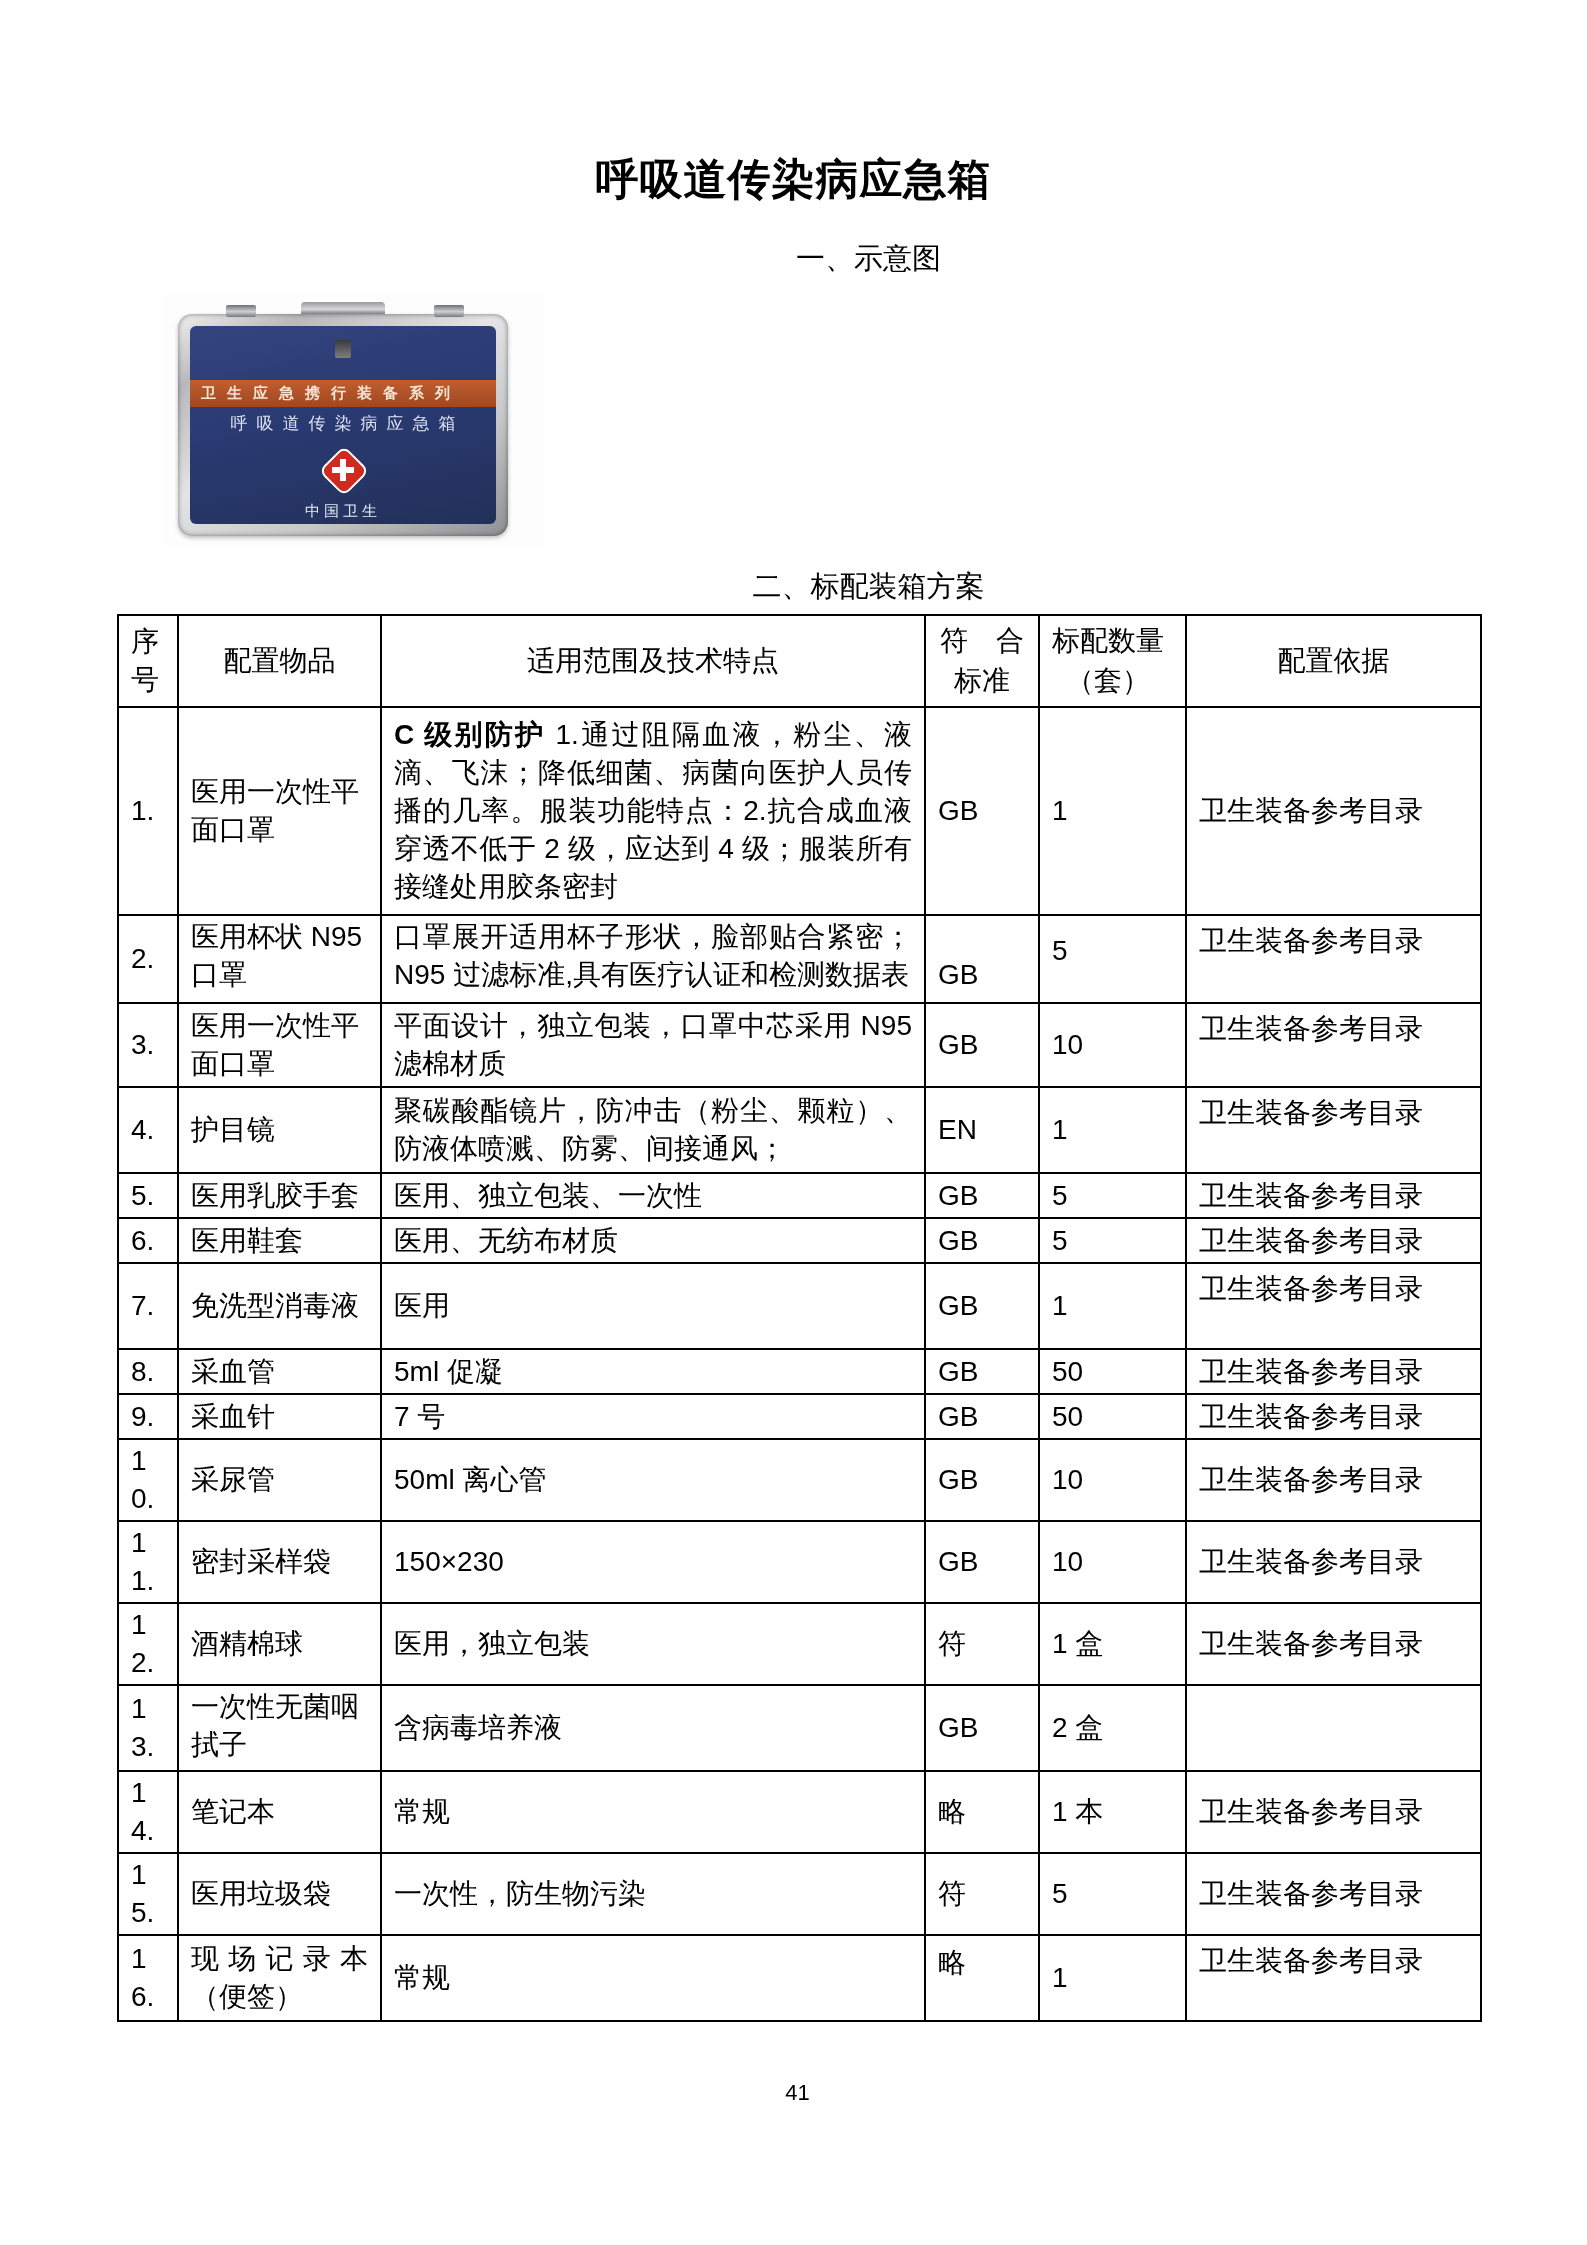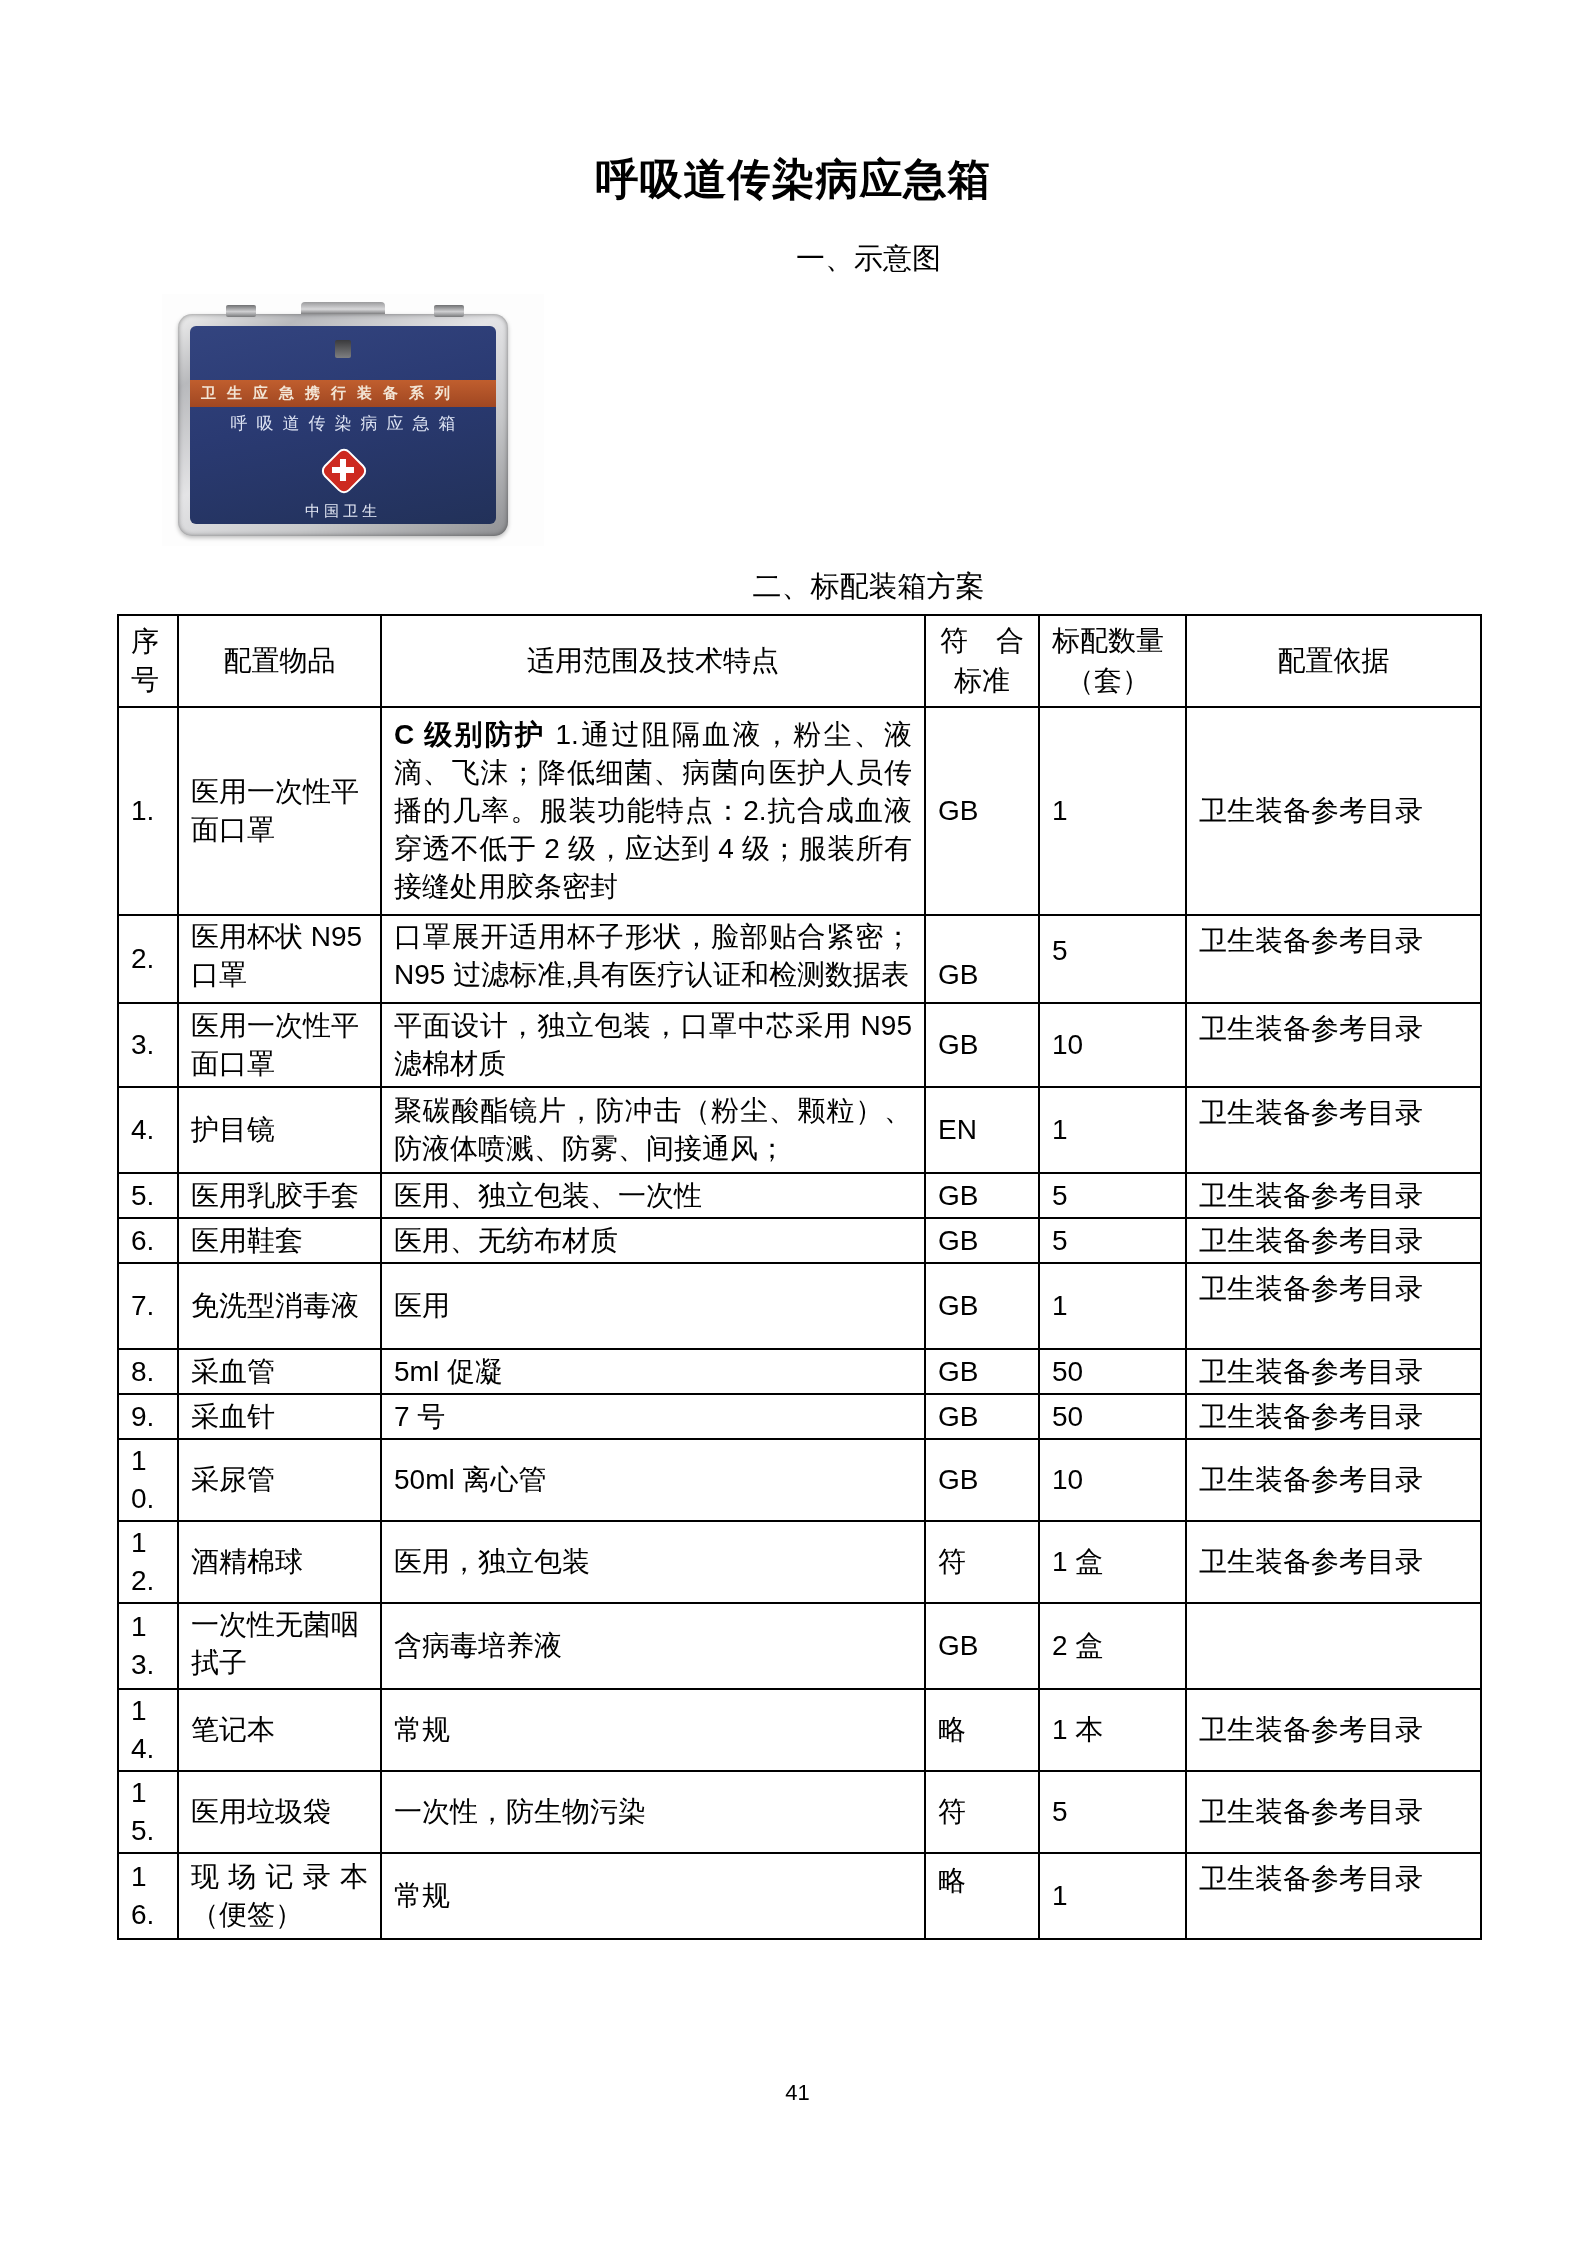--- a/index.html
+++ b/index.html
@@ -270,20 +270,28 @@
     </tr>
     <tr class="h-45">
       <td class="c-no">10.</td>
       <td class="c-item">采尿管</td>
       <td class="c-desc">50ml 离心管</td>
       <td class="c-std">GB</td>
       <td class="c-qty">10</td>
       <td class="c-basis">卫生装备参考目录</td>
     </tr>
     <tr class="h-45">
+      <td class="c-no">11.</td>
+      <td class="c-item">密封采样袋</td>
+      <td class="c-desc">150×230</td>
+      <td class="c-std">GB</td>
+      <td class="c-qty">10</td>
+      <td class="c-basis">卫生装备参考目录</td>
+    </tr>
+    <tr class="h-45">
       <td class="c-no">12.</td>
       <td class="c-item">酒精棉球</td>
       <td class="c-desc">医用，独立包装</td>
       <td class="c-std">符</td>
       <td class="c-qty">1 盒</td>
       <td class="c-basis">卫生装备参考目录</td>
     </tr>
     <tr class="h-86 r13">
       <td class="c-no">13.</td>
       <td class="c-item">一次性无菌咽拭子</td>

